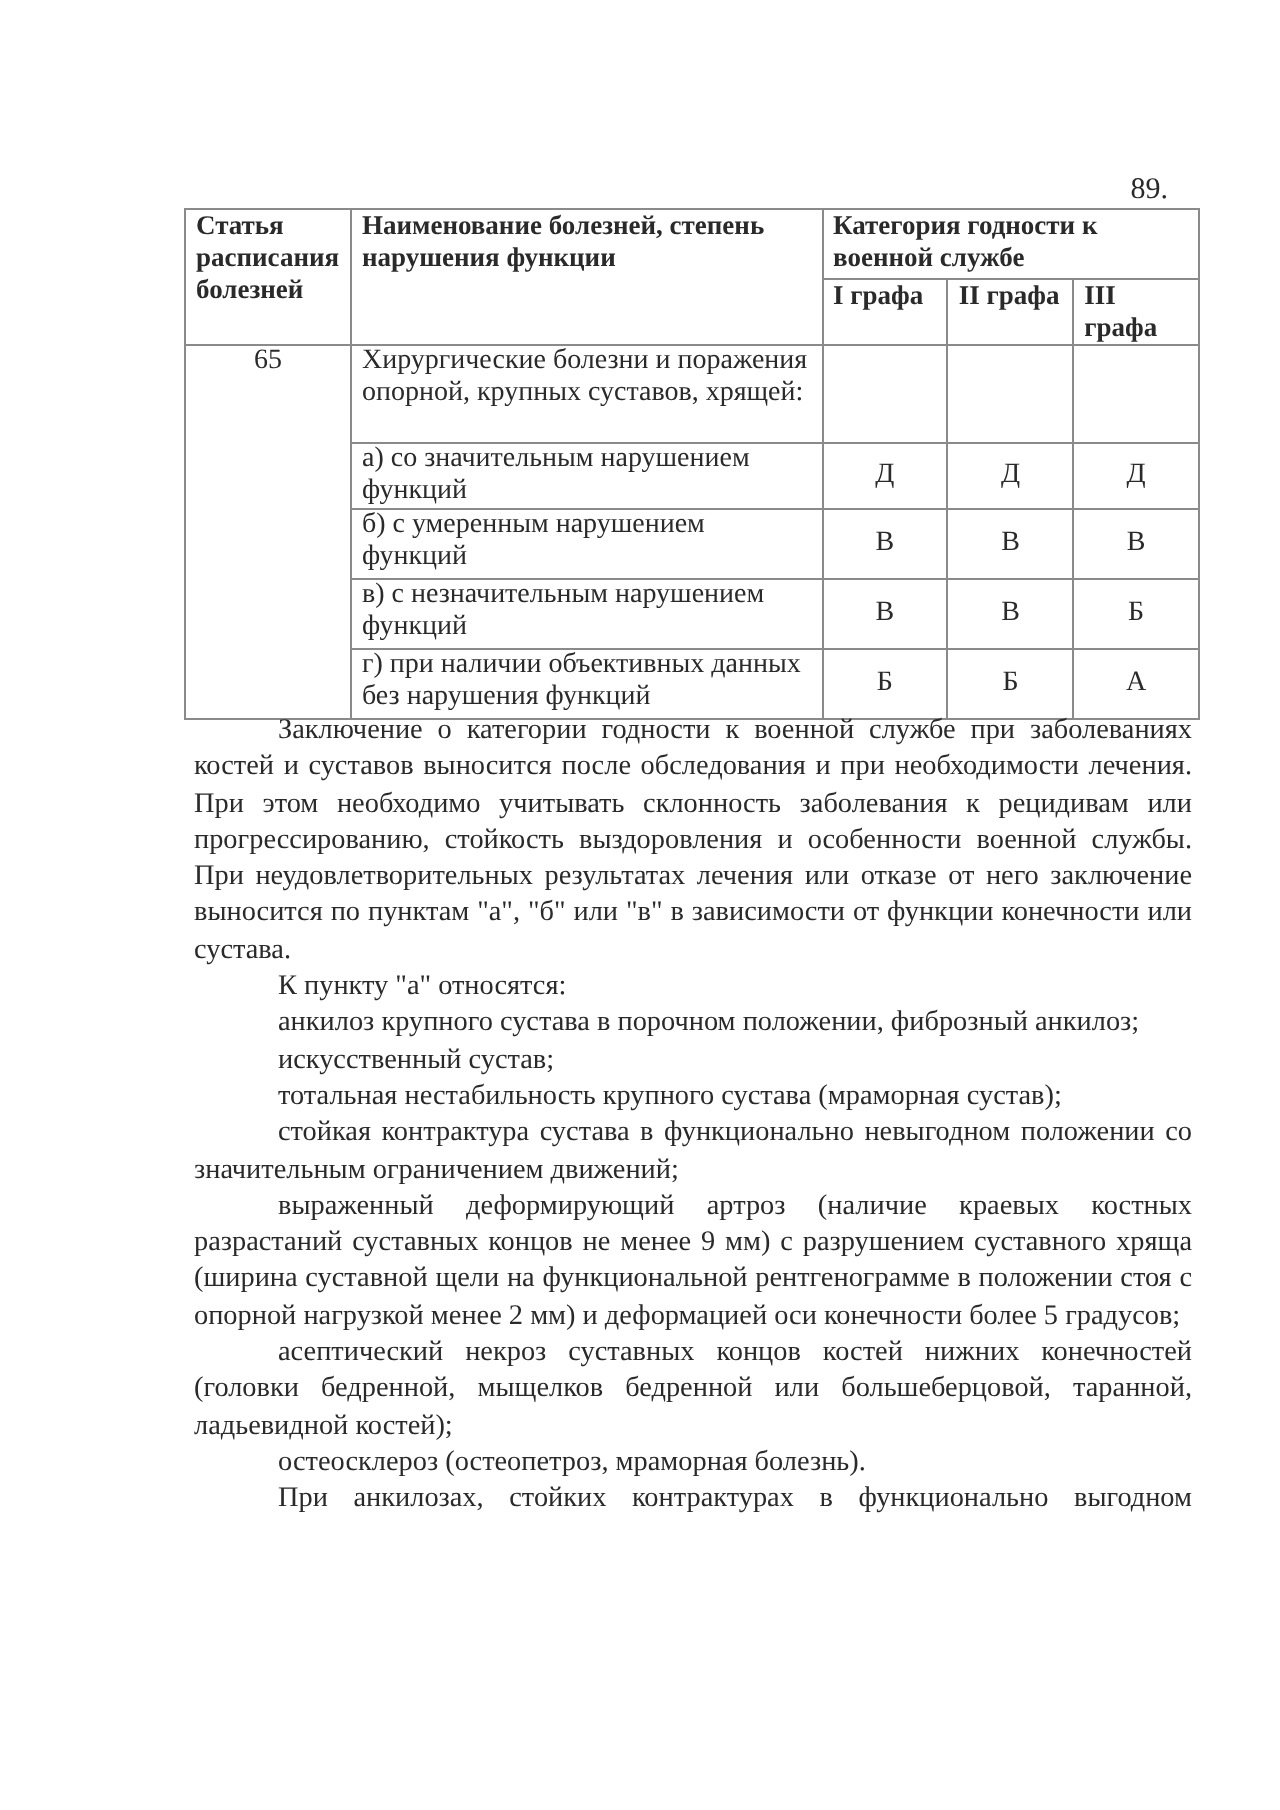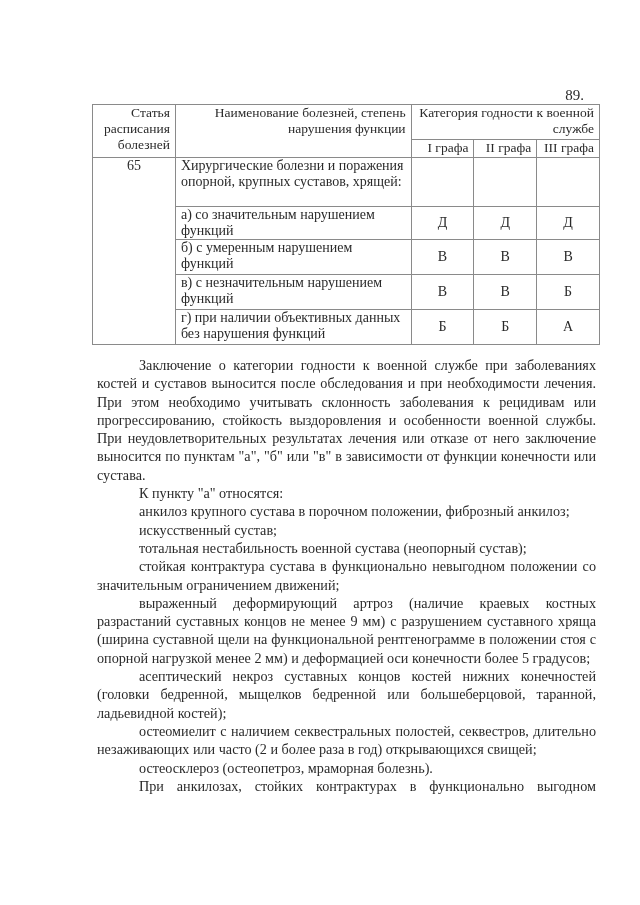--- a/index.html
+++ b/index.html
@@ -23,22 +23,22 @@
     border-collapse: collapse;
     font-size: 14px;
     line-height: 16px;
   }
   table.schedule td, table.schedule th {
     border: 1px solid #8a8a8a;
     padding: 0 5px;
     vertical-align: top;
   }
   table.schedule th {
-    font-weight: normal;
-    text-align: right;
+    font-weight: bold;
+    text-align: left;
     font-size: 13.5px;
     line-height: 16px;
   }
   .c-art { width: 72px; text-align: center; }
   .c-name { width: 226px; text-align: left; }
   .c-g { width: 52px; text-align: center; }
   .grade { vertical-align: middle !important; text-align: center; font-size: 14px; }
   .h1 { height: 34px; margin-top: 41px; }
   .h2 { height: 17px; }
   th.sub { font-weight: normal; font-size: 14px; vertical-align: middle; }
@@ -103,20 +103,19 @@
     <td class="grade">А</td>
   </tr>
 </tbody>
   </table>
 
 <div class="text">
   <p class="ind">Заключение о категории годности к военной службе при заболеваниях костей и суставов выносится после обследования и при необходимости лечения. При этом необходимо учитывать склонность заболевания к рецидивам или прогрессированию, стойкость выздоровления и особенности военной службы. При неудовлетворительных результатах лечения или отказе от него заключение выносится по пунктам "а", "б" или "в" в зависимости от функции конечности или сустава.</p>
   <p class="ind">К пункту "а" относятся:</p>
   <p class="ind">анкилоз крупного сустава в порочном положении, фиброзный анкилоз;</p>
   <p class="ind">искусственный сустав;</p>
-  <p class="ind">тотальная нестабильность военной сустава (неопорный сустав);</p>
+  <p class="ind">тотальная нестабильность крупного сустава (мраморная сустав);</p>
   <p class="ind">стойкая контрактура сустава в функционально невыгодном положении со значительным ограничением движений;</p>
   <p class="ind">выраженный деформирующий артроз (наличие краевых костных разрастаний суставных концов не менее 9 мм) с разрушением суставного хряща (ширина суставной щели на функциональной рентгенограмме в положении стоя с опорной нагрузкой менее 2 мм) и деформацией оси конечности более 5 градусов;</p>
   <p class="ind">асептический некроз суставных концов костей нижних конечностей (головки бедренной, мыщелков бедренной или большеберцовой, таранной, ладьевидной костей);</p>
-  <p class="ind">остеомиелит с наличием секвестральных полостей, секвестров, длительно незаживающих или часто (2 и более раза в год) открывающихся свищей;</p>
   <p class="ind">остеосклероз (остеопетроз, мраморная болезнь).</p>
   <p class="ind last">При анкилозах, стойких контрактурах в функционально выгодном</p>
 </div>
 
 </body></html>

